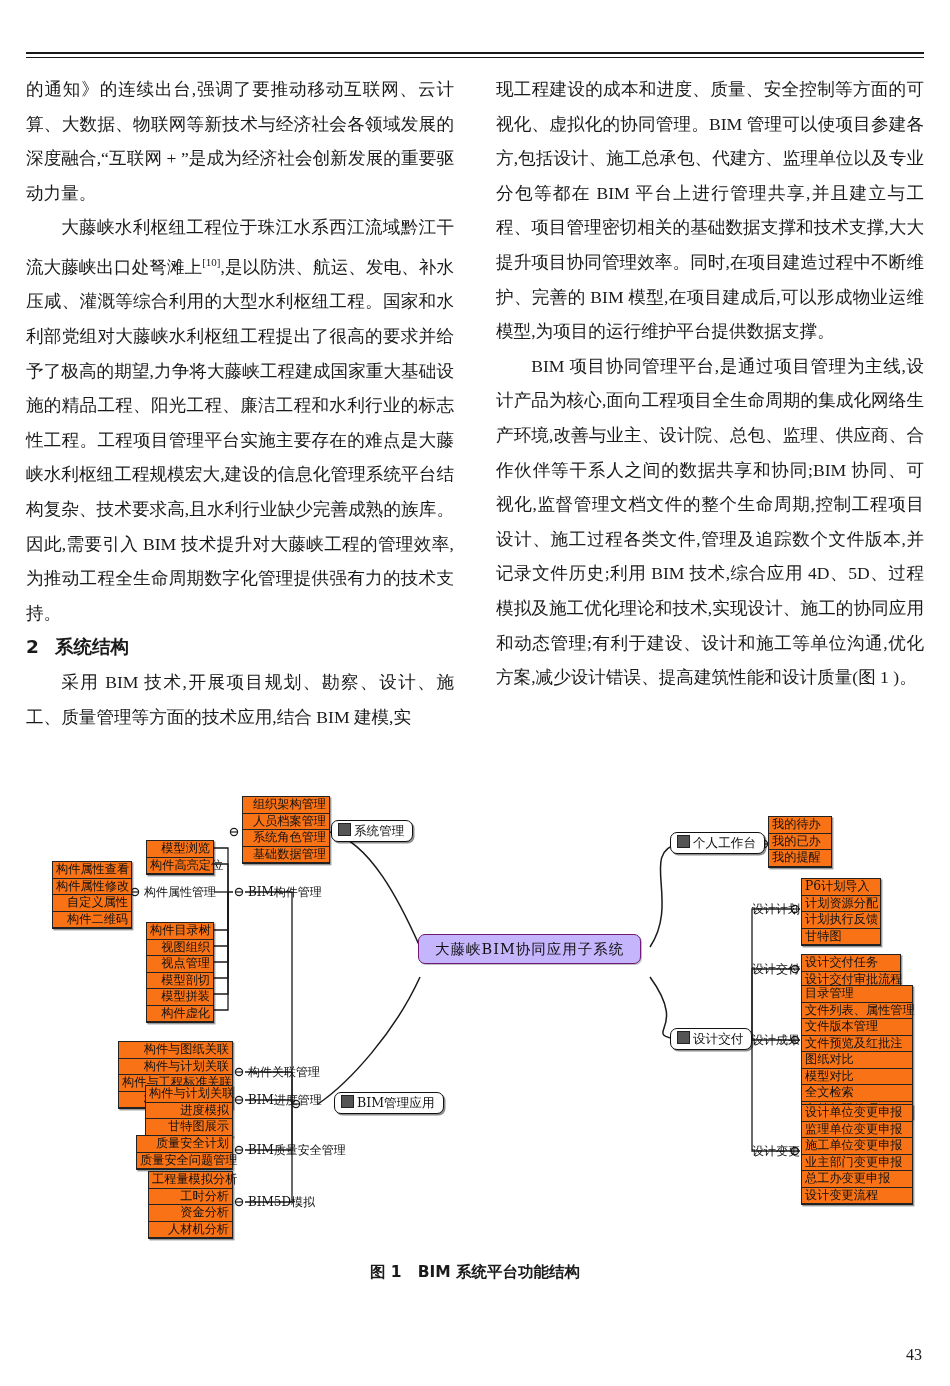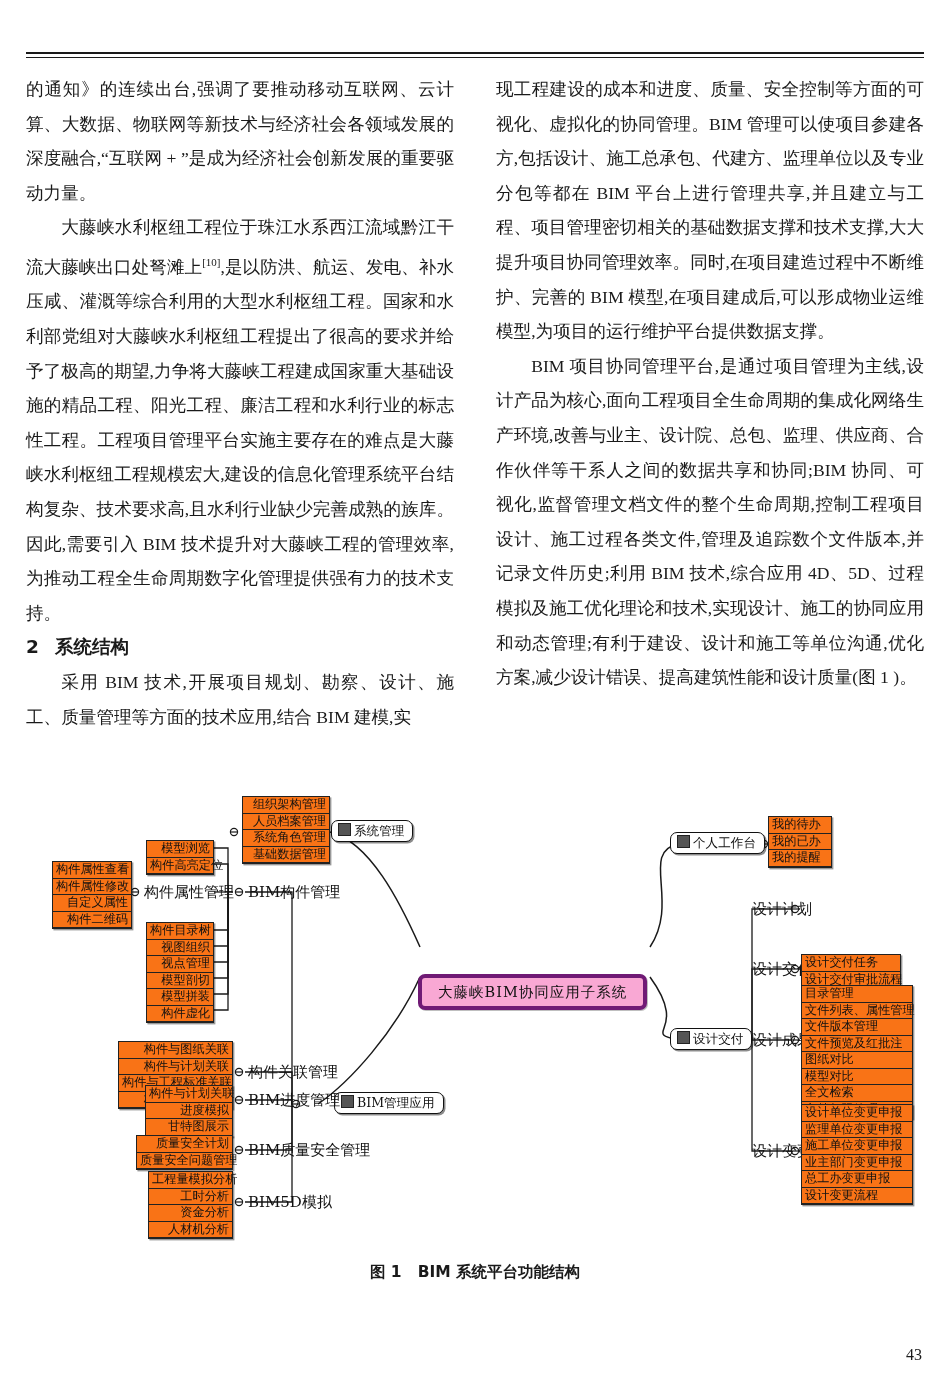--- a/index.html
+++ b/index.html
@@ -49,34 +49,33 @@
 
   svg.map{position:absolute;left:0;top:0;width:950px;height:500px;}
 
   
   .node{
     position:absolute;white-space:nowrap;
     font-family:"DejaVu Serif","Liberation Serif",serif;
     font-size:12px;line-height:14px;color:#111;
   }
   .root{
-    background:#f9a8d4;border:4px solid #701a75;border-radius:7px;
+    background:#c4b5fd;border:1px solid #701a75;border-radius:7px;
     padding:7px 16px;font-size:14.5px;letter-spacing:1px;color:#111;
     box-shadow:1px 1px 0 rgba(0,0,0,.25);
-    margin-top:40px;
   }
   .lvl1{
     background:#fff;border:1.4px solid #111;border-radius:7px;
     padding:2px 8px 3px 6px;font-size:12.6px;
     box-shadow:1.5px 1.5px 0 rgba(0,0,0,.45);
   }
   .lvl1 .gi{display:inline-block;width:11px;height:11px;vertical-align:-1px;
             margin-right:3px;background:#555;border:1px solid #222;position:relative;}
   .lvl2{
-    font-size:15px;padding:0 2px;background:transparent;
+    font-size:12px;padding:0 2px;background:transparent;
   }
   .leafbox{
     border:1.2px solid #222;background:#f97316;
     box-shadow:1.4px 1.4px 0 rgba(0,0,0,.4);
     padding:0;
   }
   .leafbox .lf{
     display:block;padding:0 3px;border-bottom:1px solid #222;
     font-size:12.2px;line-height:15.5px;white-space:nowrap;
   }
@@ -203,20 +202,26 @@
       <span class="lf">我的待办</span>
       <span class="lf">我的已办</span>
       <span class="lf">我的提醒</span>
     </div>
 
     <div class="node lvl1" style="left:670px;top:246px;">
       <span class="gi"></span><span>设计交付</span>
     </div>
 
     <div class="node lvl2" style="left:750px;top:120px;">设计计划</div>
+    <div class="node leafbox" style="left:801px;top:96px;width:78px;">
+      <span class="lf">P6计划导入</span>
+      <span class="lf">计划资源分配</span>
+      <span class="lf">计划执行反馈</span>
+      <span class="lf">甘特图</span>
+    </div>
 
     <div class="node lvl2" style="left:750px;top:180px;">设计交付</div>
     <div class="node leafbox" style="left:801px;top:172px;width:98px;">
       <span class="lf">设计交付任务</span>
       <span class="lf">设计交付审批流程</span>
     </div>
 
     <div class="node lvl2" style="left:750px;top:251px;">设计成果</div>
     <div class="node leafbox" style="left:801px;top:203px;width:110px;">
       <span class="lf">目录管理</span>

